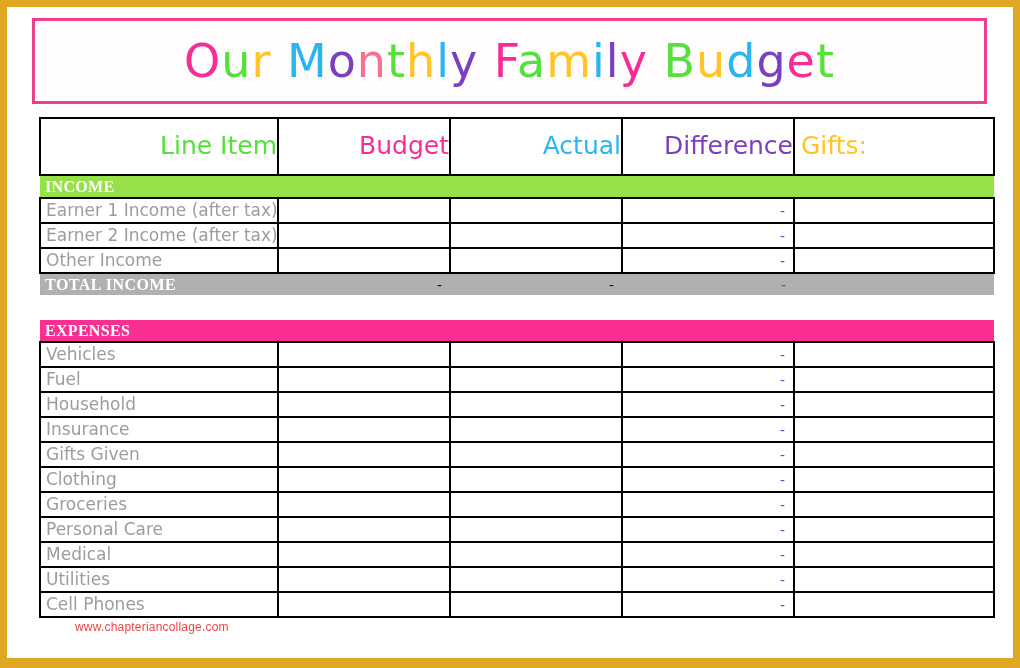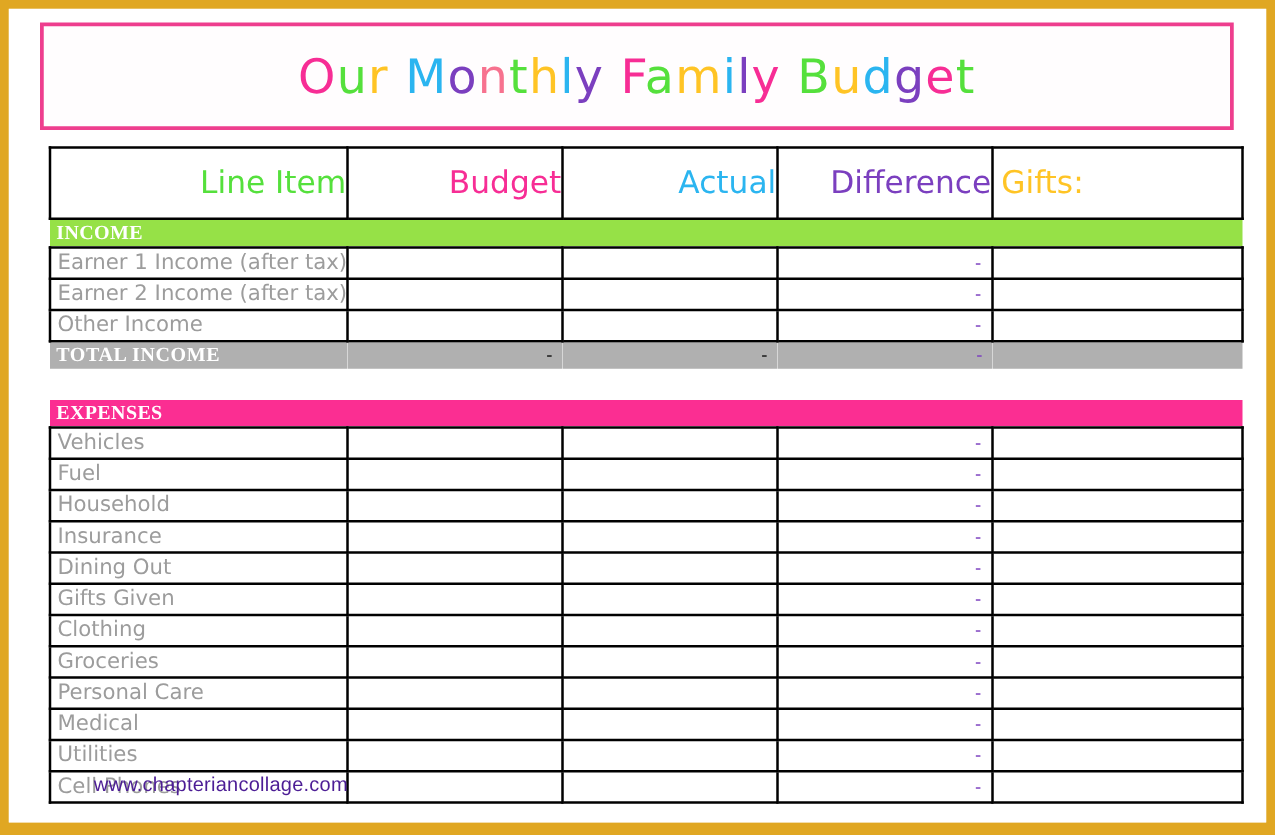--- a/index.html
+++ b/index.html
@@ -47,21 +47,21 @@
     height: 86px;
     box-sizing: border-box;
     border: 3px solid #ee3e8e;
     background: #fffdfe;
     display: flex;
     align-items: center;
     justify-content: center;
   }
   .title-text {
     font-family: "DejaVu Sans", sans-serif;
-    font-size: 38px;
+    font-size: 46px;
     line-height: 1;
     letter-spacing: 1px;
     white-space: pre;
     font-weight: 400;
   }
   .title-text span { display: inline; }
 
   
   table.grid {
     position: absolute;
@@ -163,22 +163,22 @@
     background: #ffffff;
     border: none;
     height: 25px;
   }
 
   
   .watermark {
     position: absolute;
     left: 68px;
     top: 613px;
-    font-size: 16px;
-    color: #4c1d95;
+    font-size: 12px;
+    color: #ef4444;
     font-family: "Liberation Sans", sans-serif;
     letter-spacing: 0.2px;
     pointer-events: none;
     white-space: nowrap;
   }
 </style>
 </head>
 <body>
 
 <div id="page">
@@ -358,37 +358,20 @@
             </td>
             <td>
               <div class="cell-dash">-</div>
             </td>
             <td>
               <div class="item-label"></div>
             </td>
           </tr>
           <tr>
             <td>
-              <div class="item-label">Dining Out</div>
-            </td>
-            <td>
-              <div class="cell-dash"></div>
-            </td>
-            <td>
-              <div class="cell-dash"></div>
-            </td>
-            <td>
-              <div class="cell-dash">-</div>
-            </td>
-            <td>
-              <div class="item-label"></div>
-            </td>
-          </tr>
-          <tr>
-            <td>
               <div class="item-label">Gifts Given</div>
             </td>
             <td>
               <div class="cell-dash"></div>
             </td>
             <td>
               <div class="cell-dash"></div>
             </td>
             <td>
               <div class="cell-dash">-</div>

